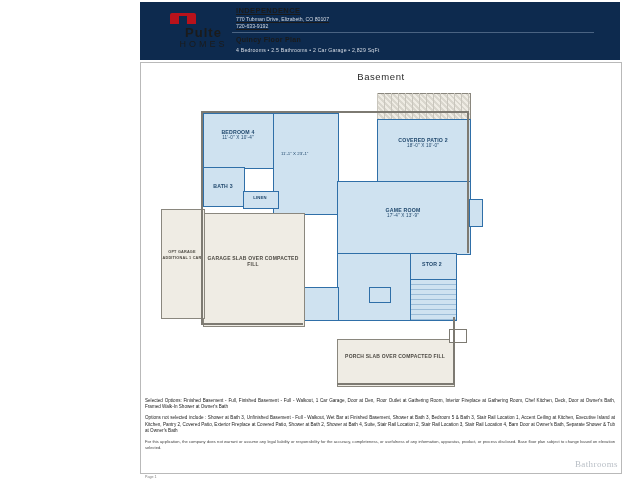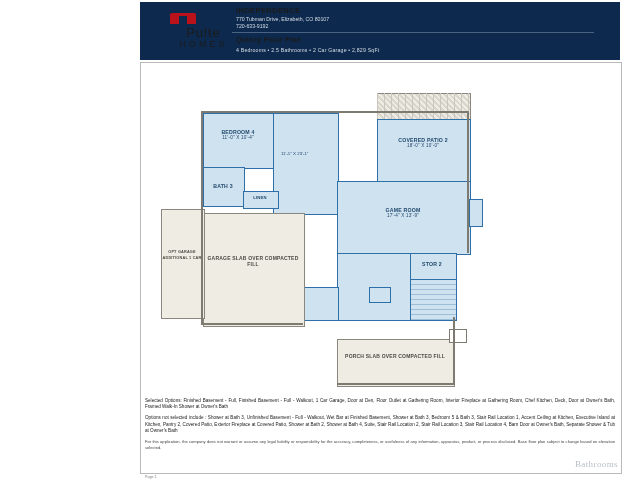--- a/index.html
+++ b/index.html
@@ -22,23 +22,23 @@
     align-items:center;justify-content:center;
   }
   .logo-mark{
     width:26px;height:11px;background:#b9121b;border-radius:2px 2px 0 0;
     position:relative;margin-bottom:2px;
   }
   .logo-mark:after{
     content:"";position:absolute;left:50%;top:3px;transform:translateX(-50%);
     width:8px;height:8px;background:#0d2a4e;
   }
-  .logo-pulte{font-size:13px;font-weight:normal;letter-spacing:1px;line-height:13px;margin-left:41px;}
+  .logo-pulte{font-size:13px;font-weight:bold;letter-spacing:1px;line-height:13px;margin-left:41px;}
   .logo-homes{font-size:9px;letter-spacing:3px;line-height:11px;padding-left:41px;}
-  .hdr-text{position:absolute;left:236px;top:6px;width:360px;}
+  .hdr-text{position:absolute;left:236px;top:6px;width:360px;text-decoration:underline;}
   .hdr-title{font-size:7.5px;font-weight:bold;letter-spacing:.4px;line-height:10px;}
   .hdr-addr{font-size:5.2px;line-height:7px;color:#d7dde6;}
   .hdr-phone{font-size:5.2px;line-height:7px;color:#d7dde6;}
   .hdr-rule{
     position:absolute;left:232px;top:32px;width:362px;height:1px;background:#4a6party;
     background:#4a6382;
   }
   .hdr-plan{position:absolute;left:236px;top:36px;font-size:7px;font-weight:bold;letter-spacing:.3px;}
   .hdr-specs{position:absolute;left:236px;top:47px;font-size:5.2px;color:#d7dde6;letter-spacing:.2px;}
 
@@ -103,20 +103,21 @@
   <div class="hdr-text">
     <div class="hdr-title">INDEPENDENCE</div>
     <div class="hdr-addr">770 Tubman Drive, Elizabeth, CO 80107</div>
     <div class="hdr-phone">720-633-9192</div>
   </div>
   <div class="hdr-rule"></div>
   <div class="hdr-plan">Quincy Floor Plan</div>
   <div class="hdr-specs">4 Bedrooms • 2.5 Bathrooms • 2 Car Garage • 2,829 SqFt</div>
 
   <div class="sheet">
+    <div class="sheet-title">Basement</div>
 
     <div class="plan">
 
       <div class="room hatch" style="left:196px;top:2px;width:92px;height:26px;"></div>
       <div class="room" style="left:196px;top:2px;width:92px;height:26px;background:repeating-linear-gradient(to right,#c9c6bd 0 1px,transparent 1px 7px);"></div>
 
       <div class="room blue" style="left:196px;top:28px;width:92px;height:62px;"></div>
       <div class="lbl" style="left:200px;top:46px;width:84px;">
         <b>COVERED PATIO 2</b>
         <span>18'-0" X 10'-0"</span>

